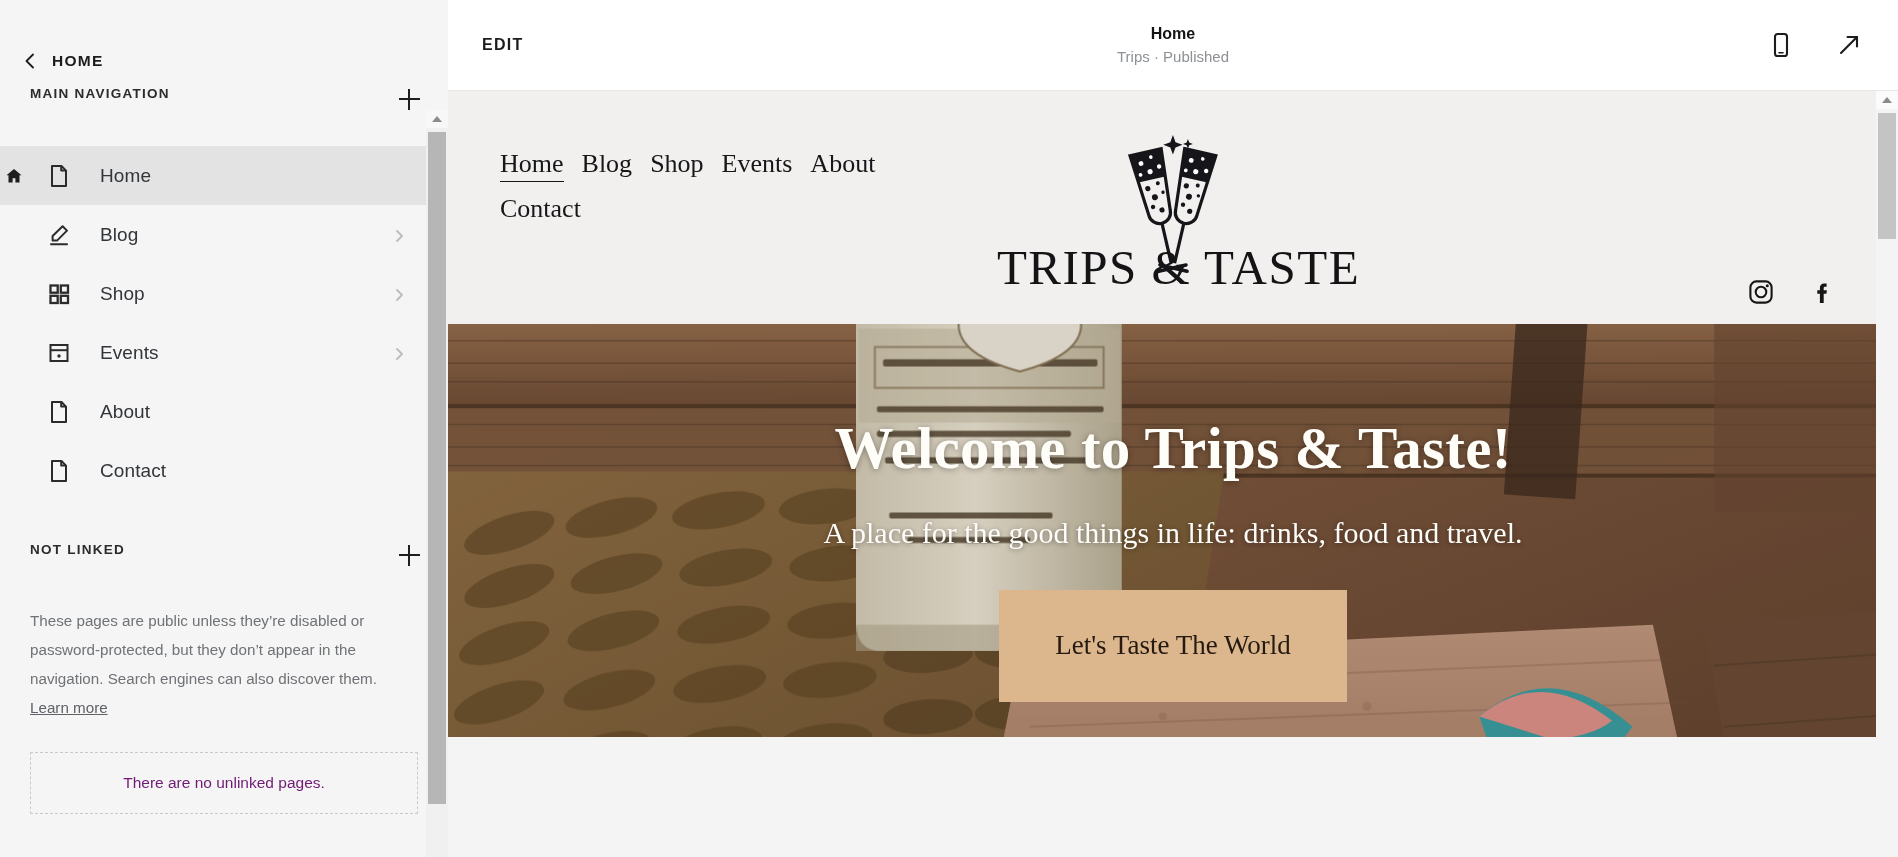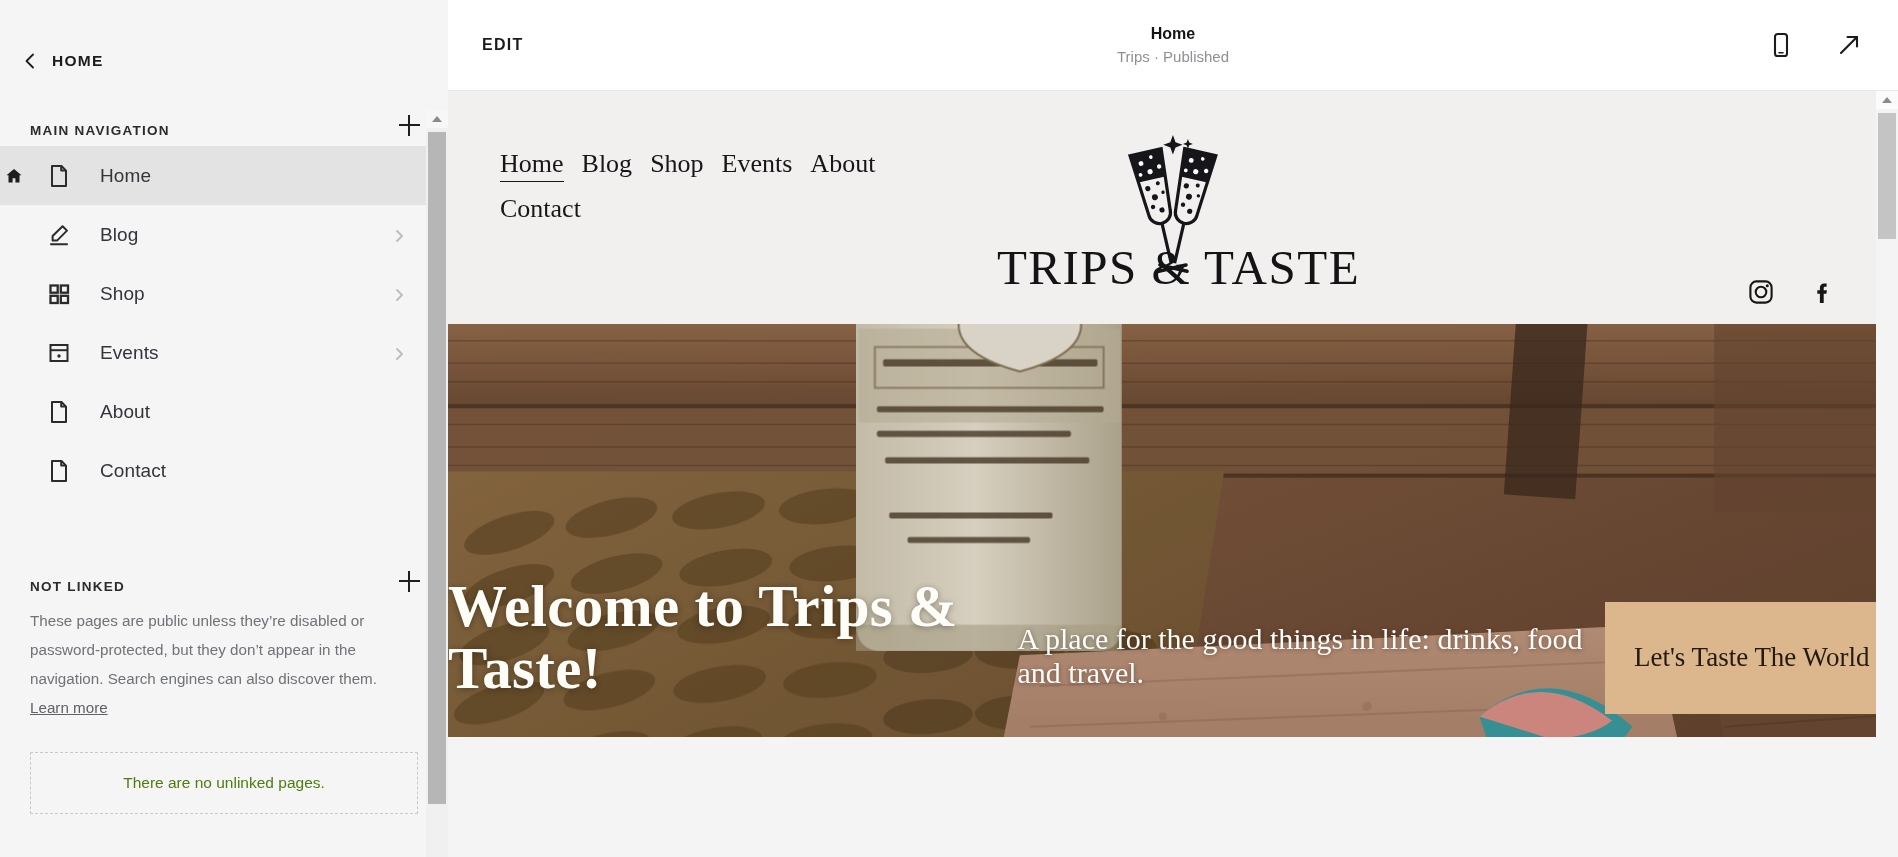--- a/index.html
+++ b/index.html
@@ -26,21 +26,21 @@
     height: 86px;
     cursor: pointer;
   }
   .back-chevron { width: 16px; height: 16px; display:block; }
   .back-label {
     font-size: 15.5px; font-weight: 600; letter-spacing: 1.3px;
     color: #1c1c1c; text-transform: uppercase;
   }
 
   .section-head {
-    display: flex; align-items: flex-end; justify-content: space-between;
+    display: flex; align-items: flex-start; justify-content: space-between;
     padding: 0 26px 0 30px;
     height: 52px;
   }
   .section-title {
     font-size: 13.5px; font-weight: 600; letter-spacing: 1.25px;
     color: #2b2b2b; text-transform: uppercase;
   }
   .plus-btn {
     width: 26px; height: 26px; position: relative; cursor: pointer;
     display:flex; align-items:center; justify-content:center;
@@ -78,21 +78,21 @@
   .nl-desc {
     padding: 12px 40px 0 30px;
     font-size: 15.2px; line-height: 29px; color: #6f7276;
   }
   .nl-link { color: #5f6266; text-decoration: underline; cursor: pointer; }
   .empty-box {
     margin: 30px 30px 0 30px;
     border: 1.5px dashed #c9c9c9;
     height: 62px;
     display: flex; align-items: center; justify-content: center;
-    font-size: 15.5px; color: #4d7c0f;
+    font-size: 15.5px; color: #701a75;
   }
 
   
   .sb-scroll {
     position: absolute; right: 0; top: 110px; width: 22px; bottom: 0;
     background: #f0f0f0;
   }
   .sb-arrow-up {
     position: absolute; top: 0; left: 0; width: 22px; height: 18px;
     background: #f7f7f7;
@@ -182,21 +182,21 @@
   
   .hero {
     position: relative;
     height: 533px;
     overflow: hidden;
     background: #6b4c38;
   }
   .hero-photo { position: absolute; inset: 0; }
   .hero-overlay {
     position: absolute; inset: 0;
-    display: flex; 
+    display: flex; flex-direction: column;
     align-items: center; justify-content: flex-start;
     padding-top: 94px;
   }
   .hero-title {
     font-family: "Liberation Serif", serif;
     font-size: 59px; color: #fffdf8; line-height: 1.05;
     text-shadow: 0 1px 6px rgba(0,0,0,.35);
     letter-spacing: .3px;
   }
   .hero-sub {

